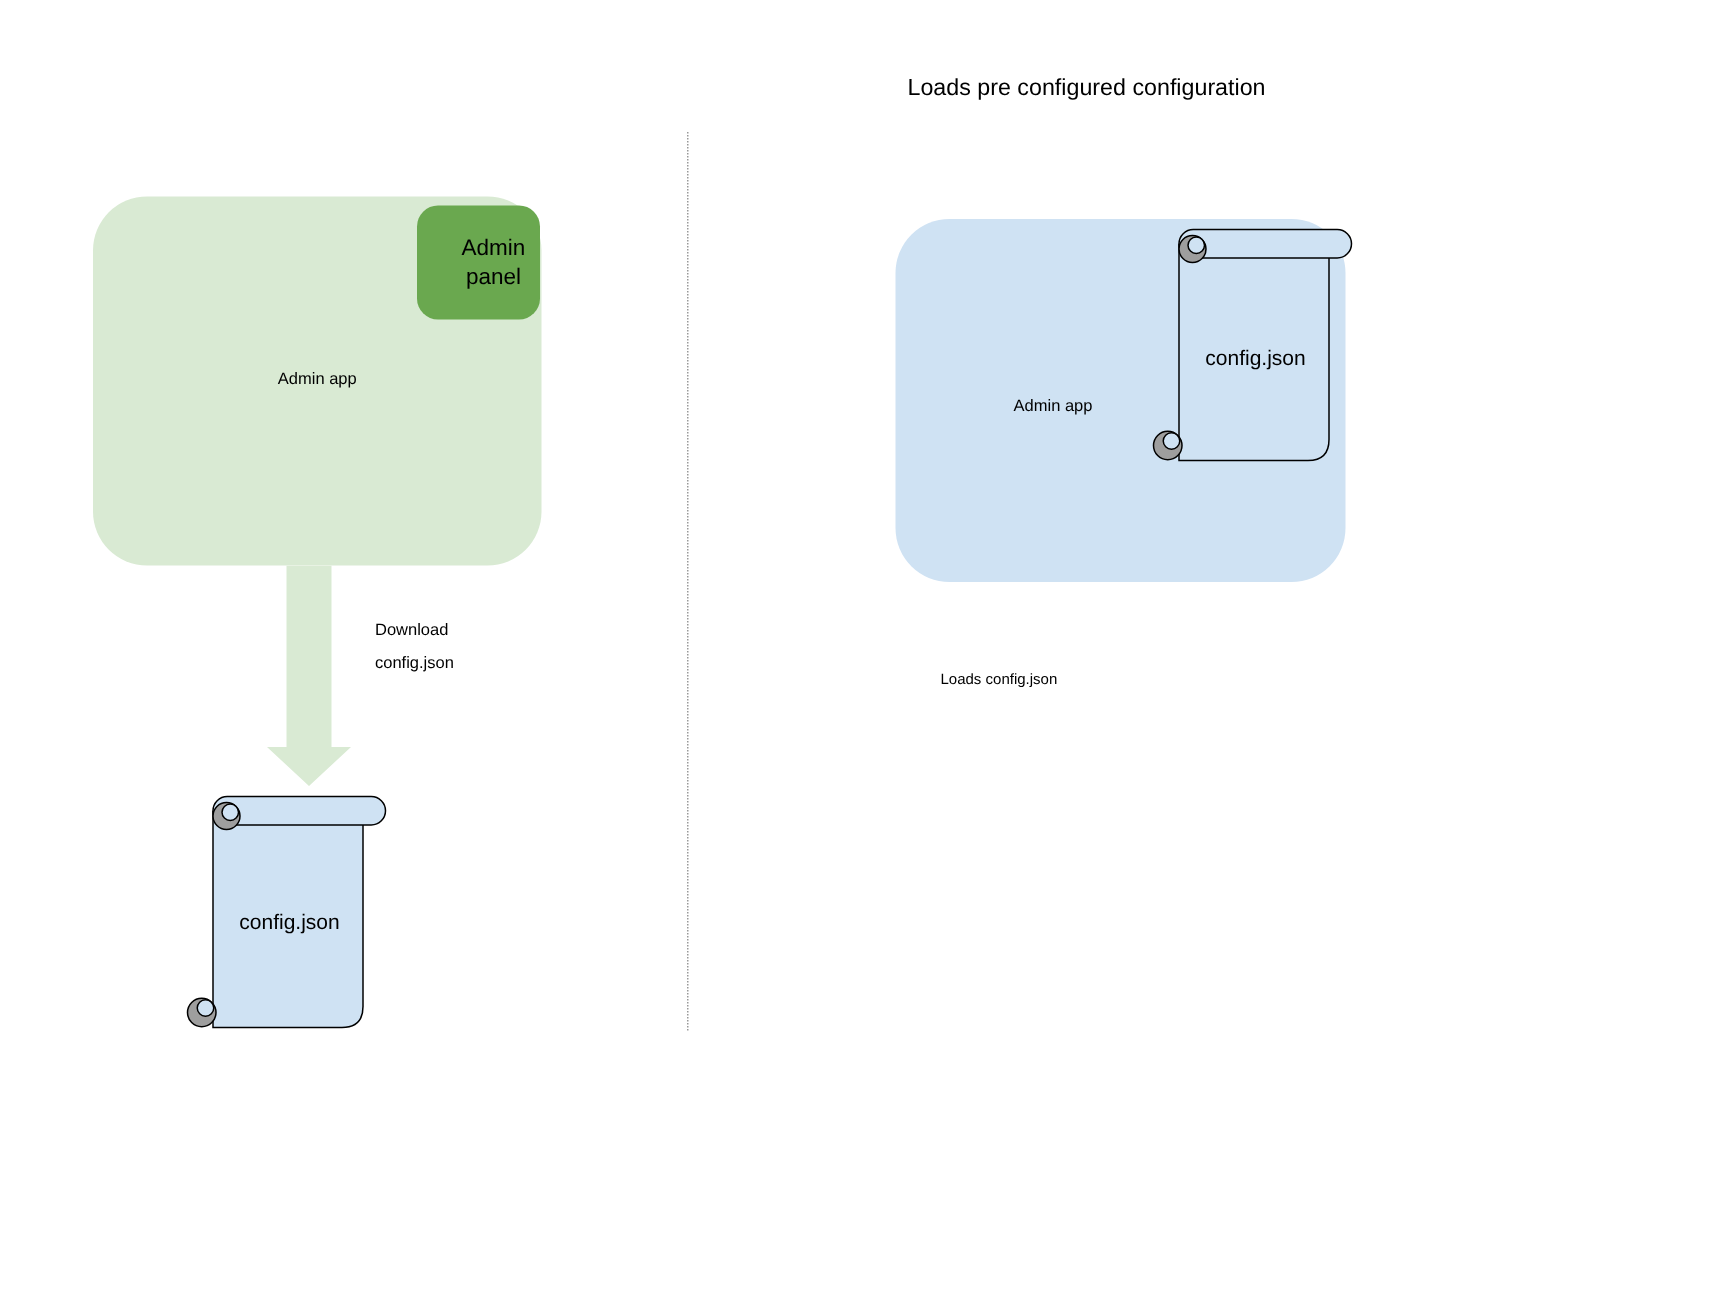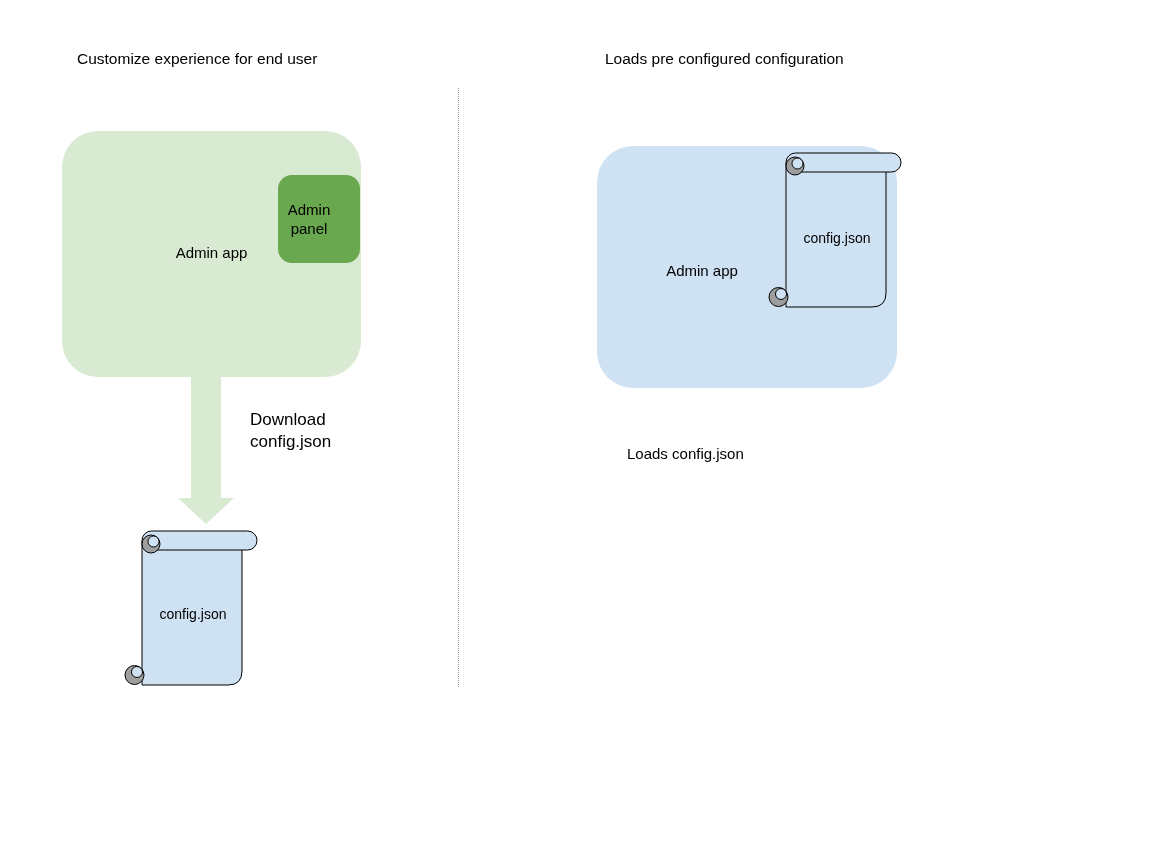--- a/index.html
+++ b/index.html
@@ -1,59 +1,58 @@
 <!DOCTYPE html>
 <html><head>
 <meta charset="utf-8">
 <style>
   html,body{margin:0;padding:0;background:#ffffff;}
   .canvas{
     position:relative;width:1152px;height:864px;background:#ffffff;
     font-family:"Liberation Sans", sans-serif;color:#000000;overflow:hidden;
   }
   .title{position:absolute;font-size:15.5px;line-height:18px;white-space:nowrap;}
-  .label{position:absolute;font-size:15px;line-height:20px;}
+  .label{position:absolute;font-size:11px;line-height:20px;}
   .centered{text-align:center;}
   .divider{
     position:absolute;left:458px;top:88px;height:599px;width:0;
     border-left:1px dotted #999999;
   }
   .admin-app-box{
     position:absolute;left:62px;top:131px;width:299px;height:246px;
     background:#d9ead3;border-radius:36px;
   }
   .admin-panel-box{
-    position:absolute;right:1px;top:6px;width:82px;height:88px;
+    position:absolute;right:1px;top:6px;width:82px;height:76px;
     background:#6aa84f;border-radius:14px;
-    display:flex;align-items:center;justify-content:flex-start;margin-top:38px;
+    display:flex;align-items:center;justify-content:flex-end;
   }
   .admin-panel-box .panel-label{
     font-size:15px;line-height:19px;text-align:center;width:62px;
   }
   .demo-app-box{
     position:absolute;left:597px;top:146px;width:300px;height:242px;
     background:#cfe2f3;border-radius:36px;
   }
   .arrow-svg{position:absolute;left:177px;top:377px;}
   .scroll-svg{position:absolute;}
   .scroll-left{left:124px;top:529px;}
   .scroll-right{left:768px;top:151px;}
   .scroll-label{
     position:absolute;font-size:14px;line-height:18px;text-align:center;width:100px;
   }
-  .download-label{position:absolute;left:250px;top:409px;font-size:17px;line-height:22px;}
+  .download-label{position:absolute;left:250px;top:409px;font-size:11px;line-height:22px;}
   .download-label span{display:block;}
-  .caption{position:absolute;font-size:15px;line-height:20px;white-space:nowrap;}
+  .caption{position:absolute;font-size:10px;line-height:20px;white-space:nowrap;}
 </style>
 </head>
 <body>
 
 <div class="canvas">
 
-  <div class="title" style="left:77px;top:50px;">Customize experience for end user</div>
 
   <div class="title" style="left:605px;top:50px;text-align:center;">Loads pre configured configuration</div>
 
   <div class="divider"></div>
 
   <div class="admin-app-box">
     <div class="admin-panel-box">
       <div class="panel-label">Admin panel</div>
     </div>
   </div>

